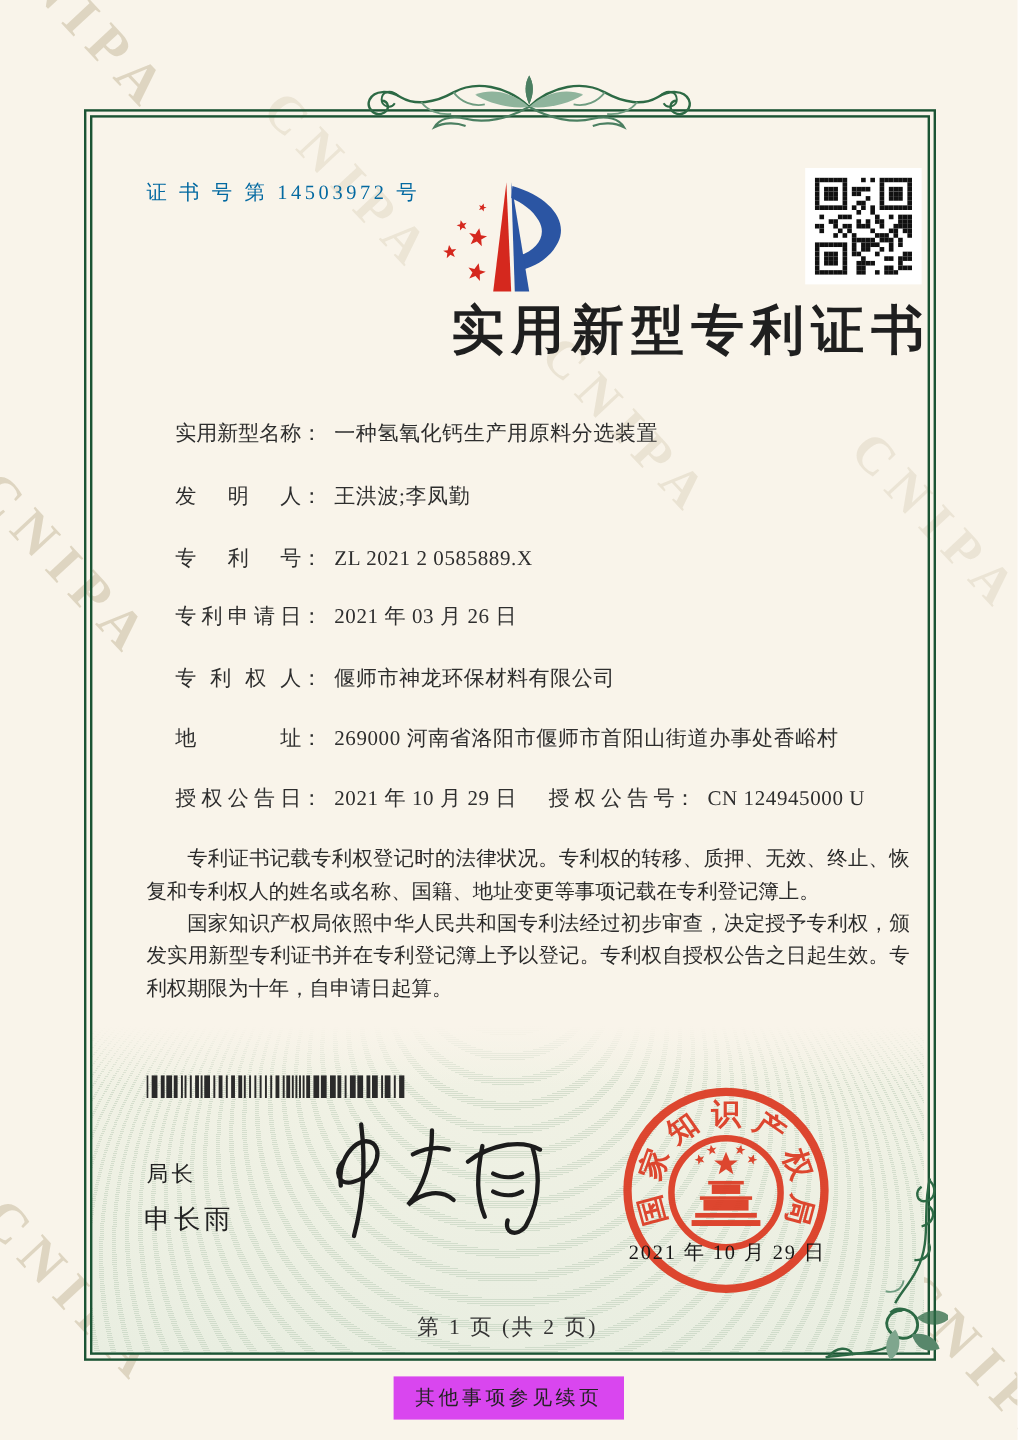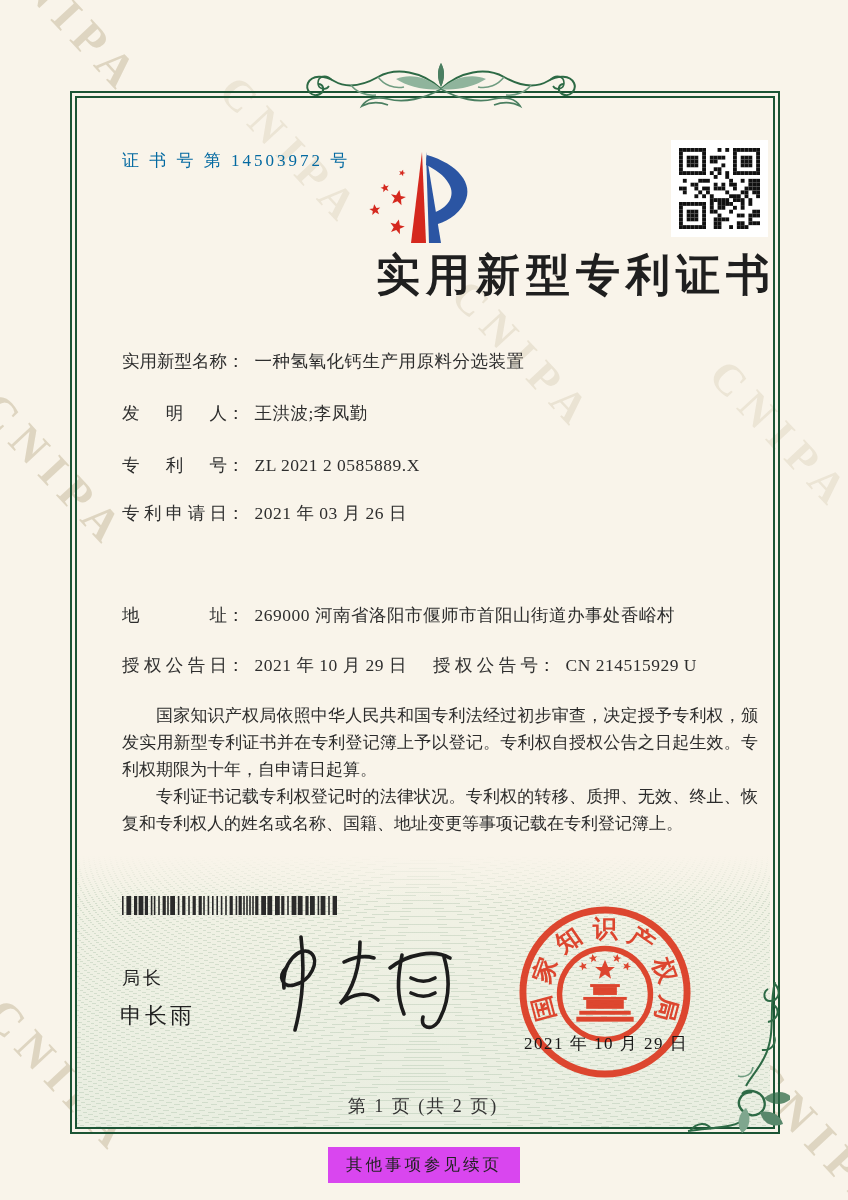--- a/index.html
+++ b/index.html
@@ -44,21 +44,21 @@
   .logo{position:absolute; z-index:3; left:350px; top:140px;}
   .qr-box{position:absolute; z-index:3; left:671px; top:140px; width:97px; height:97px; background:#fff;
           display:flex; align-items:center; justify-content:center;}
   .title{
     position:absolute; z-index:3; left:70px; top:246px; width:706px;
     text-align:right; font-size:44px; font-weight:bold; letter-spacing:6px; color:#1f1f1f;
   }
   
   .frow{position:absolute; z-index:3; left:122px; width:640px; font-size:17.5px; white-space:nowrap;}
   .r0{top:349px;} .r1{top:401px;} .r2{top:453px;} .r3{top:501px;} .r4{top:553px;} .r5{top:603px;} .r6{top:653px;}
-  .f-label{display:inline-block; width:105px; text-align:justify; text-align-last:justify; vertical-align:top;}
+  .f-label{display:inline-block; width:105px; text-align:justify; text-align-last:justify; vertical-align:top;margin-left:24px;}
   .f-colon{display:inline-block; margin-right:10px;}
   .f-value{letter-spacing:.5px;}
   .grant2{position:absolute; left:311px; top:0; white-space:nowrap;}
   
   .paras{position:absolute; z-index:3; left:122px; top:702px; width:636px;
          font-size:17px; line-height:27px; text-align:justify; color:#2b2b2b;}
   .paras p{margin:0; text-indent:2em;}
   
   .barcode{position:absolute; z-index:3; left:122px; top:896px; fill:#2a2a2a;}
   .signer-title{position:absolute; z-index:3; left:122px; top:966px;
@@ -359,33 +359,36 @@
   </div>
   <div class="frow r1">
     <span class="f-label">发明人</span><span class="f-colon">：</span><span class="f-value">王洪波;李凤勤</span>
   </div>
   <div class="frow r2">
     <span class="f-label">专利号</span><span class="f-colon">：</span><span class="f-value">ZL 2021 2 0585889.X</span>
   </div>
   <div class="frow r3">
     <span class="f-label">专利申请日</span><span class="f-colon">：</span><span class="f-value">2021 年 03 月 26 日</span>
   </div>
+  <div class="frow r4">
+    <span class="f-label">专利权人</span><span class="f-colon">：</span><span class="f-value">偃师市神龙环保材料有限公司</span>
+  </div>
   <div class="frow r5">
     <span class="f-label">地址</span><span class="f-colon">：</span><span class="f-value">269000 河南省洛阳市偃师市首阳山街道办事处香峪村</span>
   </div>
   <div class="frow r6">
     <span class="f-label">授权公告日</span><span class="f-colon">：</span><span class="f-value">2021 年 10 月 29 日</span>
     <span class="grant2">
-      <span class="f-label">授权公告号</span><span class="f-colon">：</span><span class="f-value">CN 214515929 U</span>
+      <span class="f-label">授权公告号</span><span class="f-colon">：</span><span class="f-value">CN 124945000 U</span>
     </span>
   </div>
 
   <div class="paras">
+    <p>专利证书记载专利权登记时的法律状况。专利权的转移、质押、无效、终止、恢复和专利权人的姓名或名称、国籍、地址变更等事项记载在专利登记簿上。</p>
     <p>国家知识产权局依照中华人民共和国专利法经过初步审查，决定授予专利权，颁发实用新型专利证书并在专利登记簿上予以登记。专利权自授权公告之日起生效。专利权期限为十年，自申请日起算。</p>
-    <p>专利证书记载专利权登记时的法律状况。专利权的转移、质押、无效、终止、恢复和专利权人的姓名或名称、国籍、地址变更等事项记载在专利登记簿上。</p>
   </div>
 
   <svg id="barcode" class="barcode" width="215" height="19" viewBox="0 0 215 19">
       <rect x="0.0" y="0" width="1.6" height="19"></rect>
       <rect x="4.4" y="0" width="4.8" height="19"></rect>
       <rect x="12.0" y="0" width="3.2" height="19"></rect>
       <rect x="16.6" y="0" width="4.8" height="19"></rect>
       <rect x="22.8" y="0" width="3.2" height="19"></rect>
       <rect x="28.8" y="0" width="1.6" height="19"></rect>
       <rect x="31.8" y="0" width="1.6" height="19"></rect>

